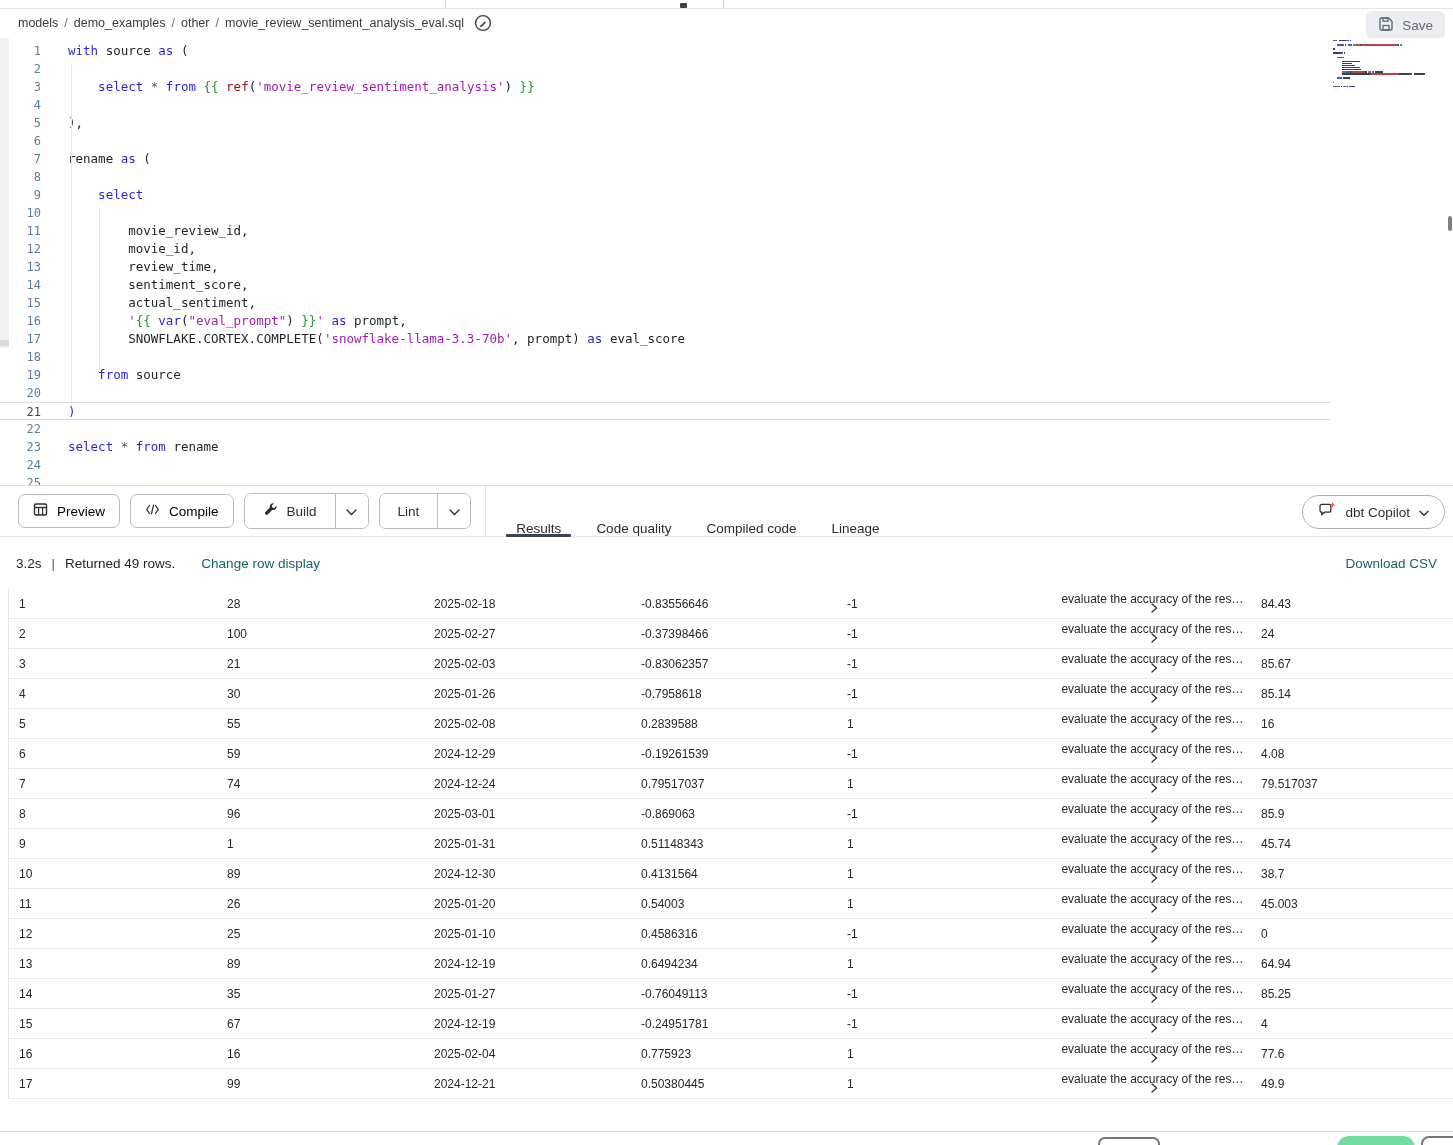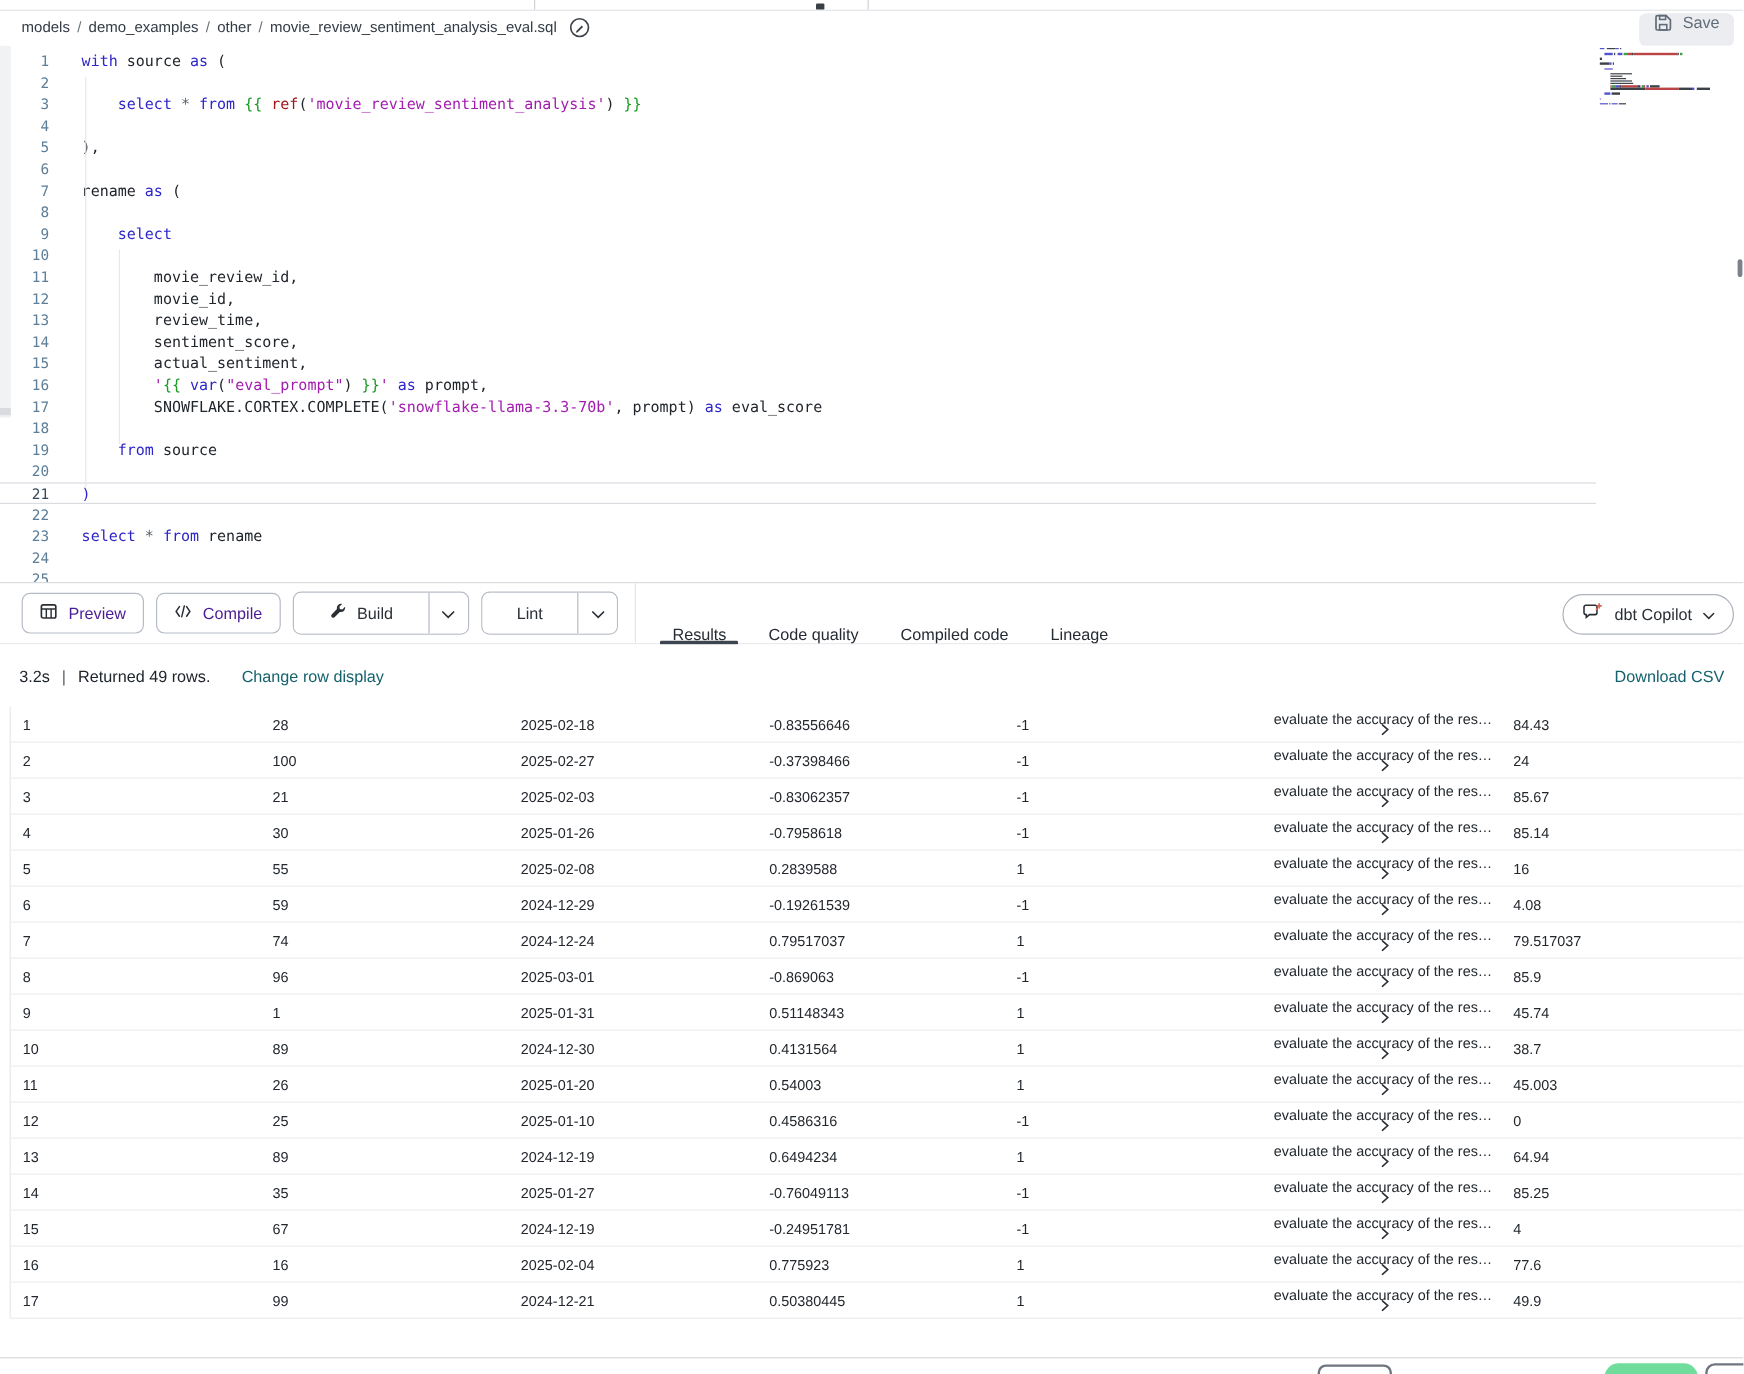--- a/index.html
+++ b/index.html
@@ -11,21 +11,21 @@
   .ts-line{position:absolute;top:0;width:1px;height:8px;background:#cfd3d8;}
   .ts1{left:445px;} .ts2{left:723px;}
   .ts-mark{position:absolute;left:680px;top:3px;width:7px;height:5px;background:#3a3f45;border-radius:1px;}
 
   
   .breadcrumb-bar{position:absolute;top:8px;left:0;right:0;height:30px;display:flex;align-items:center;padding-left:18px;}
   .breadcrumb{display:flex;align-items:flex-start;font-size:12.5px;color:#333b44;}
   .bc-sep{margin:0 6px;color:#6a737d;}
   .bc-item{cursor:pointer;}
   .bc-icon{margin-left:10px;display:flex;align-items:center;cursor:pointer;}
-  .save-btn{position:absolute;right:8px;top:3px;height:28px;display:flex;align-items:flex-start;gap:8px;
+  .save-btn{position:absolute;right:8px;top:3px;height:28px;display:flex;align-items:center;gap:8px;
             background:#ecedf0;border:none;border-radius:6px;padding:0 12px;
             font-family:inherit;font-size:13.5px;color:#5f6b78;cursor:pointer;}
 
   
   .editor{position:absolute;top:38px;left:0;right:0;height:447px;background:#fff;overflow:hidden;}
   .left-strip{position:absolute;left:0;top:0;width:9px;height:310px;background:#f1f2f4;}
   .left-strip-mark{position:absolute;left:0;top:302px;width:9px;height:6px;background:#d8dadd;}
   .lines{position:absolute;left:0;top:4px;right:0;}
   .line-row{display:flex;height:18px;box-sizing:border-box;}
   .line-row.active{width:1330px;border-top:1px solid #d9dce1;border-bottom:1px solid #d9dce1;}
@@ -46,23 +46,23 @@
   .mm-kw{background:#5553cc;} .mm-jj{background:#3f9f46;} .mm-fn{background:#bb4444;}
   .mm-str{background:#bb4444;} .mm-pl{background:#3d4148;} .mm-op{background:#3d4148;}
   .edscroll{position:absolute;right:0;top:0;width:6px;height:100%;}
   .edthumb{position:absolute;right:1px;top:178px;width:4px;height:15px;background:#7d828a;border-radius:2px;}
 
   
   .toolbar{position:absolute;top:485px;left:0;right:0;height:52px;background:#fff;
            border-top:1px solid #d9dcdf;border-bottom:1px solid #e4e7ea;
            display:flex;align-items:center;padding-left:18px;box-sizing:border-box;}
   .btn{border:1px solid #b6bcc5;border-radius:7px;background:#fff;height:34px;display:flex;align-items:center;
-       gap:9px;padding:0 14px;font-family:inherit;font-size:13.5px;color:#4c1d95;cursor:pointer;margin-right:10px;}
+       gap:9px;padding:0 14px;font-family:inherit;font-size:13.5px;color:#000000;cursor:pointer;margin-right:10px;}
   .split{display:flex;align-items:stretch;border:1px solid #b6bcc5;border-radius:7px;overflow:hidden;height:34px;margin-right:10px;background:#fff;}
-  .btn-main{border:none;background:#fff;display:flex;align-items:center;gap:9px;padding:0 29px;
+  .btn-main{border:none;background:#fff;display:flex;align-items:center;gap:9px;padding:0 18px;
             font-family:inherit;font-size:13.5px;color:#2a2f36;cursor:pointer;}
   .btn-caret{border:none;border-left:1px solid #b6bcc5;background:#fff;width:33px;display:flex;align-items:center;justify-content:center;cursor:pointer;}
   .tb-divider{width:1px;align-self:stretch;background:#e4e7ea;margin-left:4px;}
   .tabs{display:flex;height:100%;margin-left:17px;align-items:flex-end;}
   .tab{display:flex;align-items:center;padding:0 13px;margin-right:9px;position:relative;
        font-size:13.5px;color:#262b33;cursor:pointer;}
   .tab.active::after{content:"";position:absolute;left:3px;right:3px;bottom:-1px;height:3px;background:#3d4650;border-radius:1px;}
   .copilot-btn{position:absolute;right:8px;top:9px;height:34px;display:flex;align-items:center;gap:9px;
                background:#fff;border:1px solid #adb3bc;border-radius:17px;padding:16px 15px;
                font-family:inherit;font-size:13.5px;color:#2a2f36;cursor:pointer;justify-content:space-between;}

